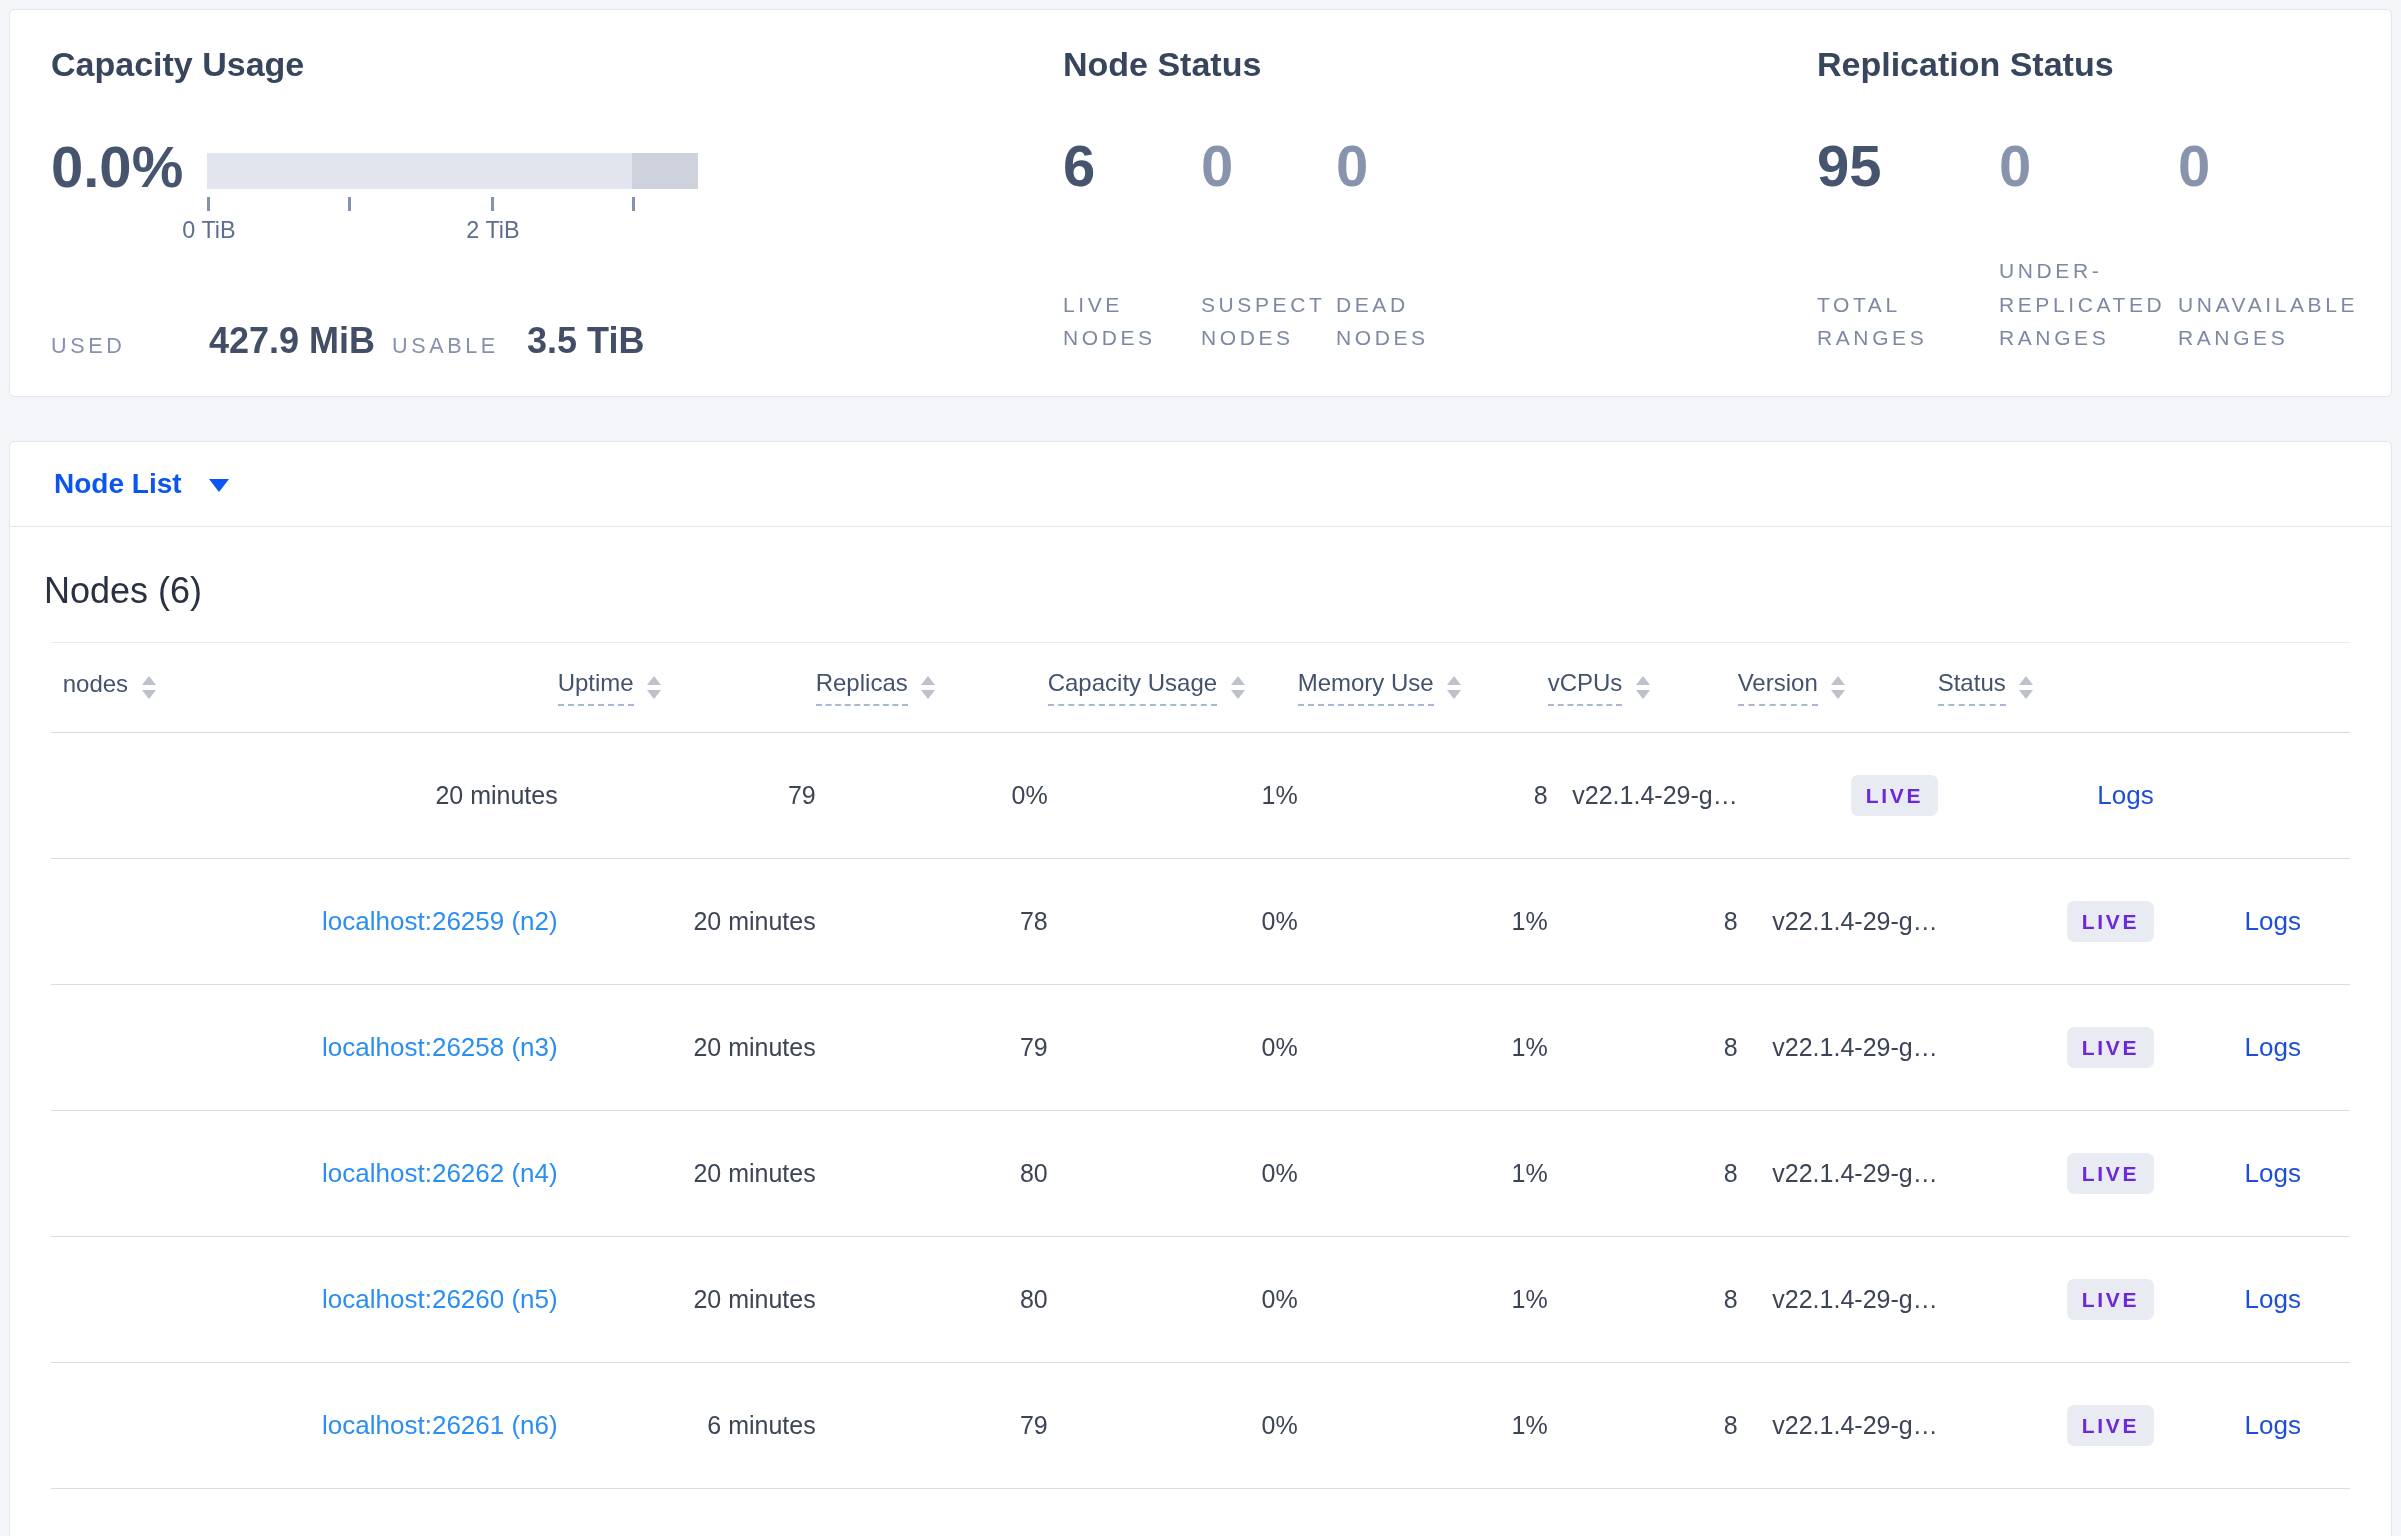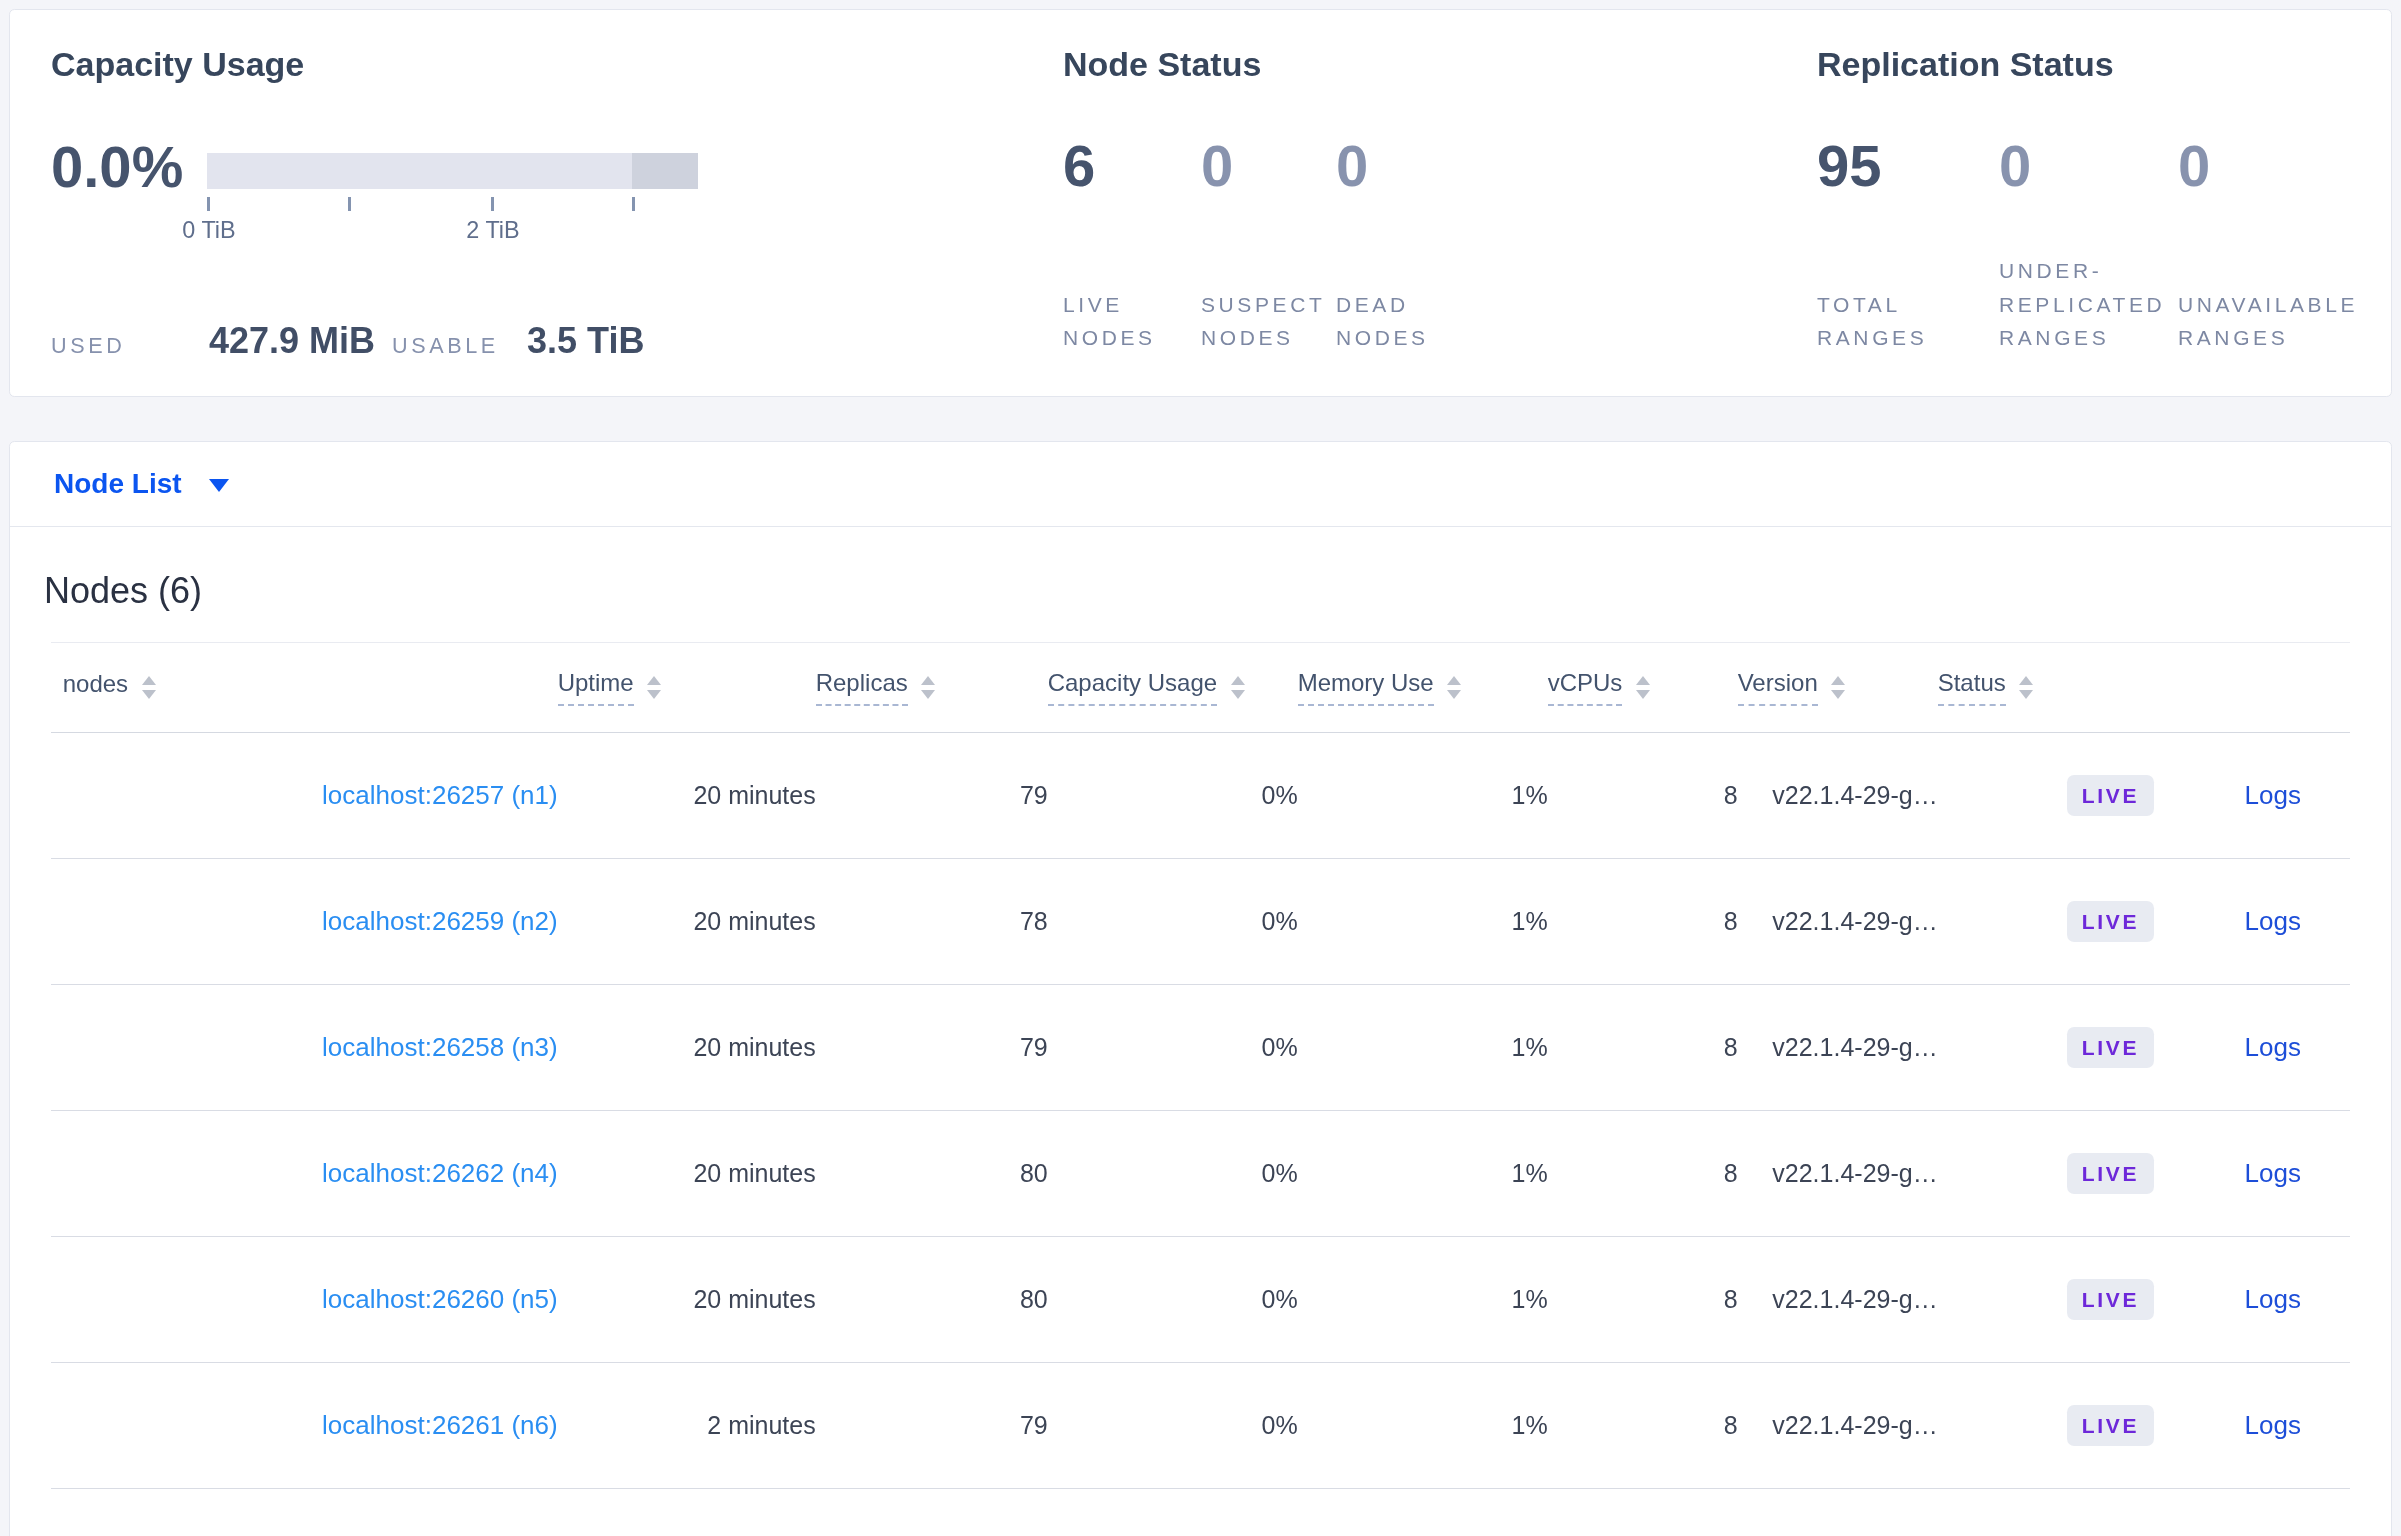--- a/index.html
+++ b/index.html
@@ -264,21 +264,20 @@
         <span class="hlabel">Status</span>
         <span class="sort-icon">
             <span class="up"></span>
             <span class="down"></span>
           </span>
       </div>
       <div class="hcell"></div>
     </div>
 
     <div class="trow body">
-      <span class="cell node">localhost:26257 (n1)</span>
       <span class="cell">20 minutes</span>
       <span class="cell">79</span>
       <span class="cell">0%</span>
       <span class="cell">1%</span>
       <span class="cell">8</span>
       <span class="cell">v22.1.4-29-g…</span>
       <span class="cell"><span class="badge">LIVE</span></span>
       <span class="cell logs">Logs</span>
     </div>
 
@@ -325,21 +324,21 @@
       <span class="cell">0%</span>
       <span class="cell">1%</span>
       <span class="cell">8</span>
       <span class="cell">v22.1.4-29-g…</span>
       <span class="cell"><span class="badge">LIVE</span></span>
       <span class="cell logs">Logs</span>
     </div>
 
     <div class="trow body">
       <span class="cell node">localhost:26261 (n6)</span>
-      <span class="cell">2 minutes</span>
+      <span class="cell">6 minutes</span>
       <span class="cell">79</span>
       <span class="cell">0%</span>
       <span class="cell">1%</span>
       <span class="cell">8</span>
       <span class="cell">v22.1.4-29-g…</span>
       <span class="cell"><span class="badge">LIVE</span></span>
       <span class="cell logs">Logs</span>
     </div>
 
   </div>

